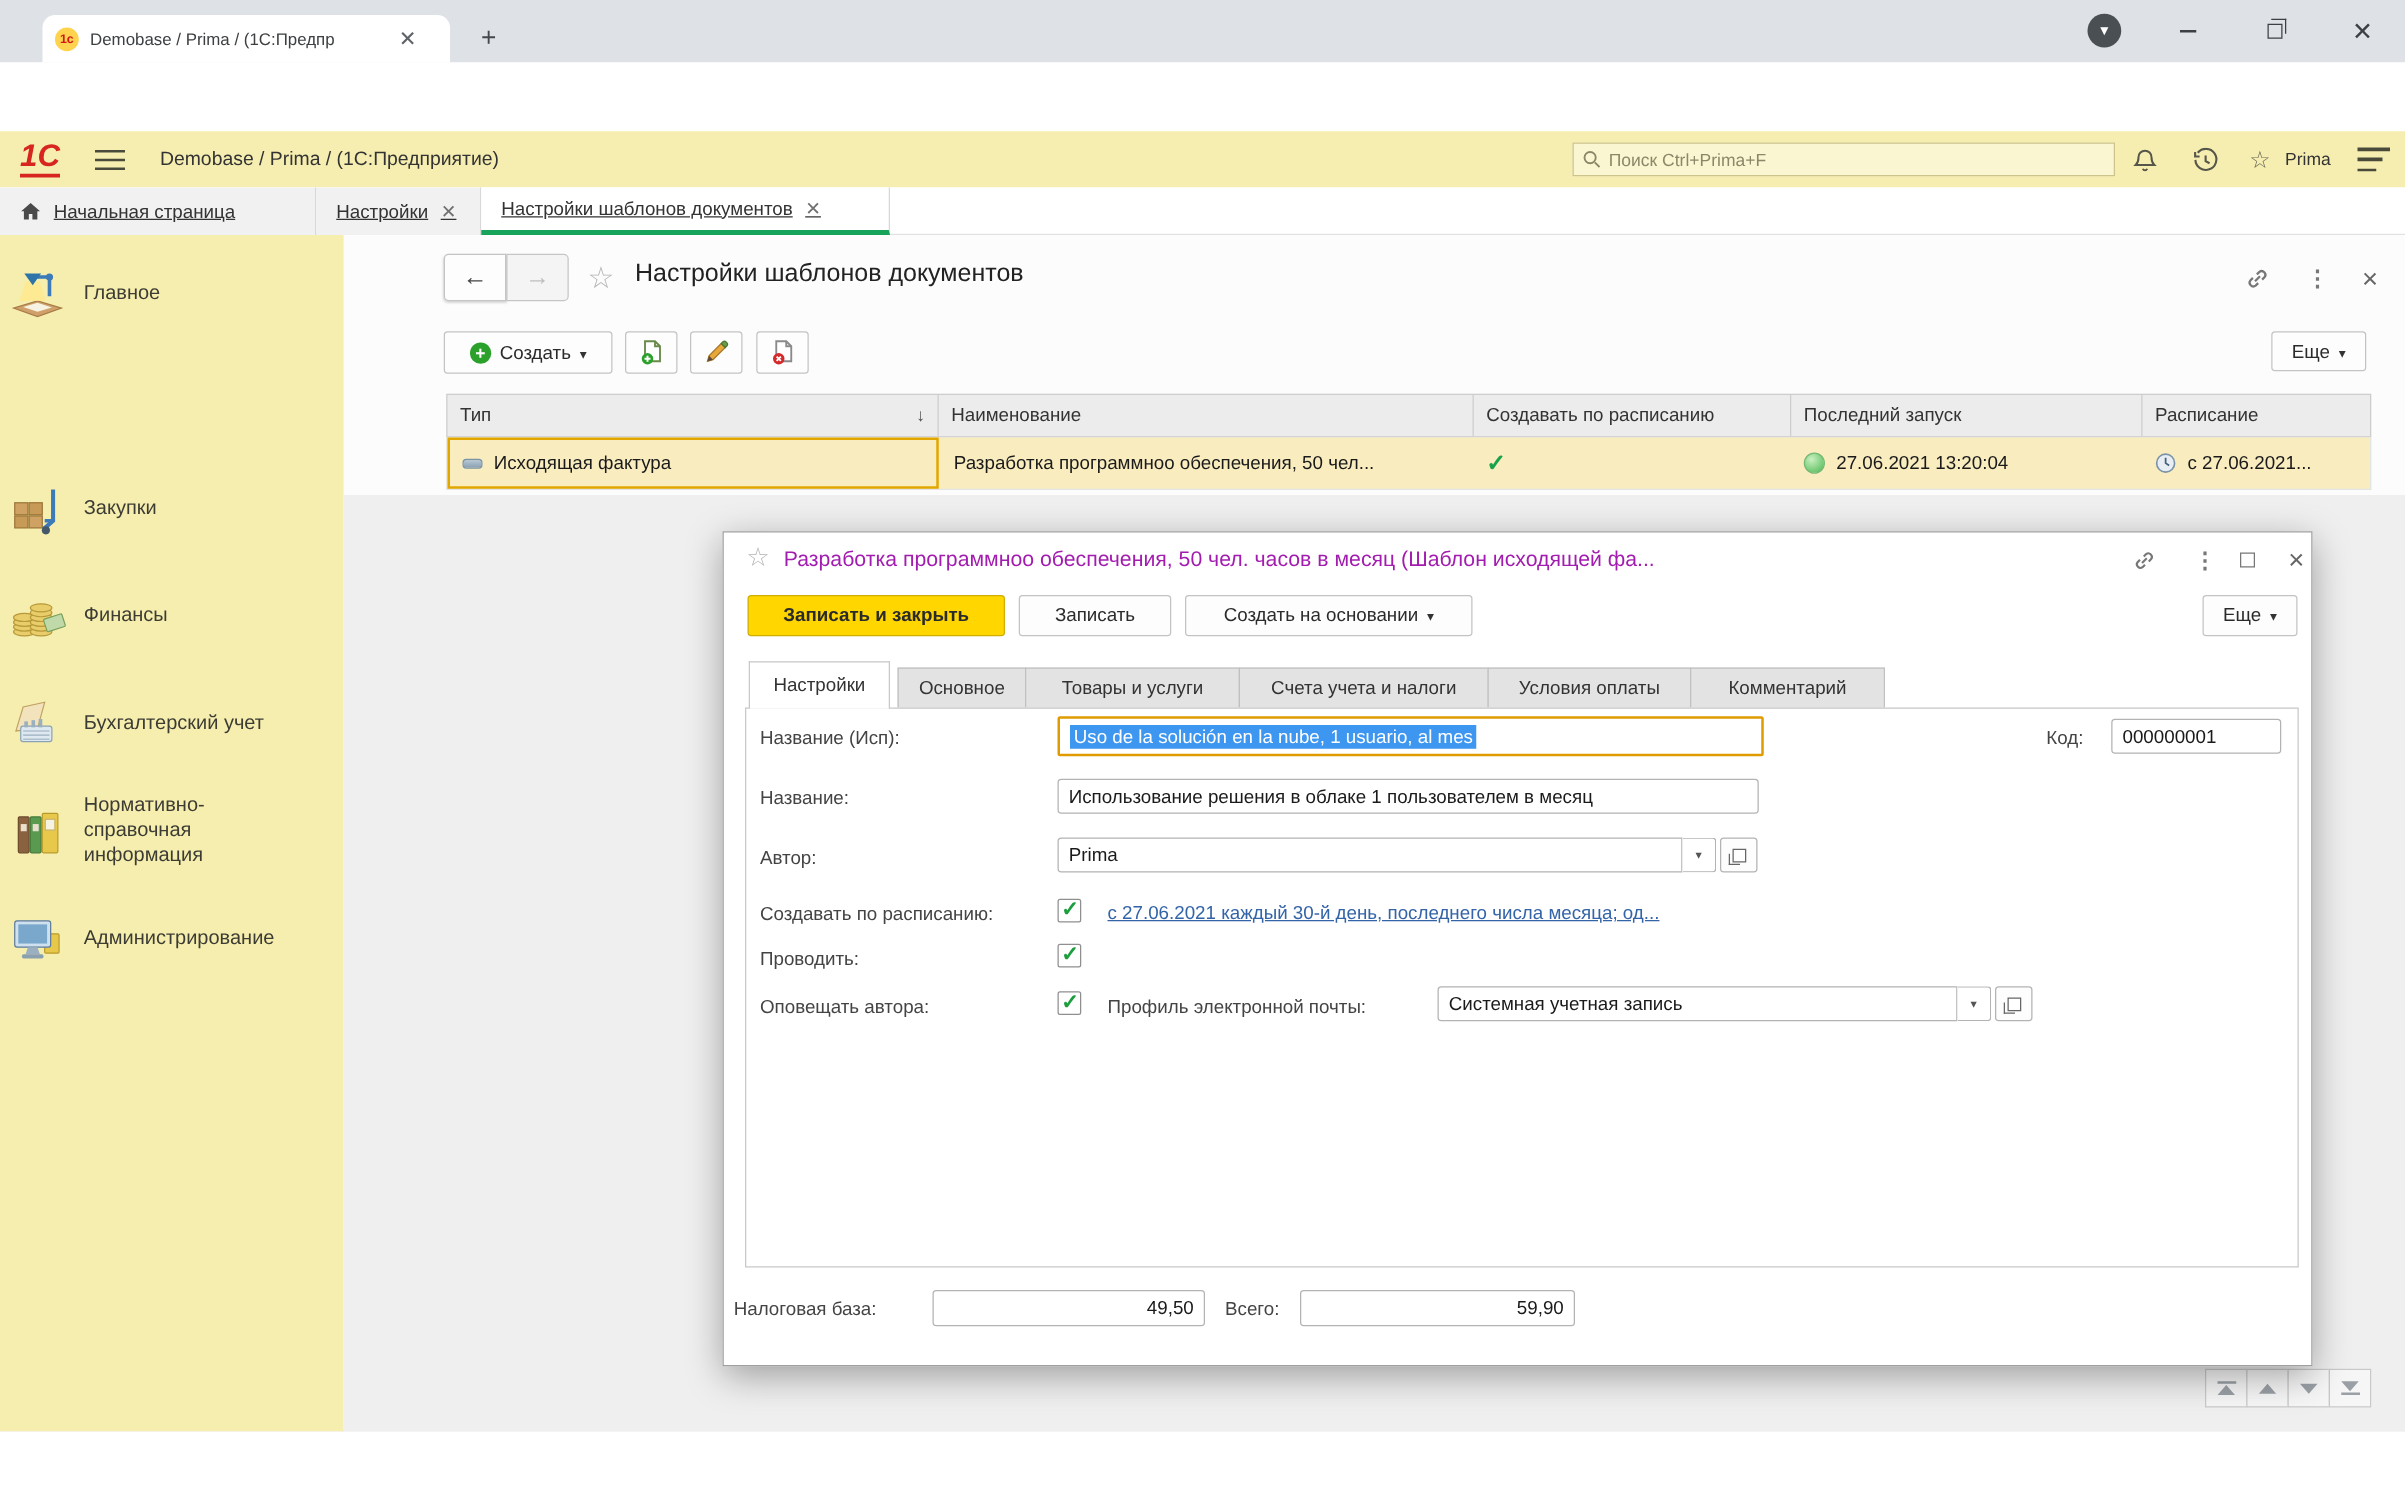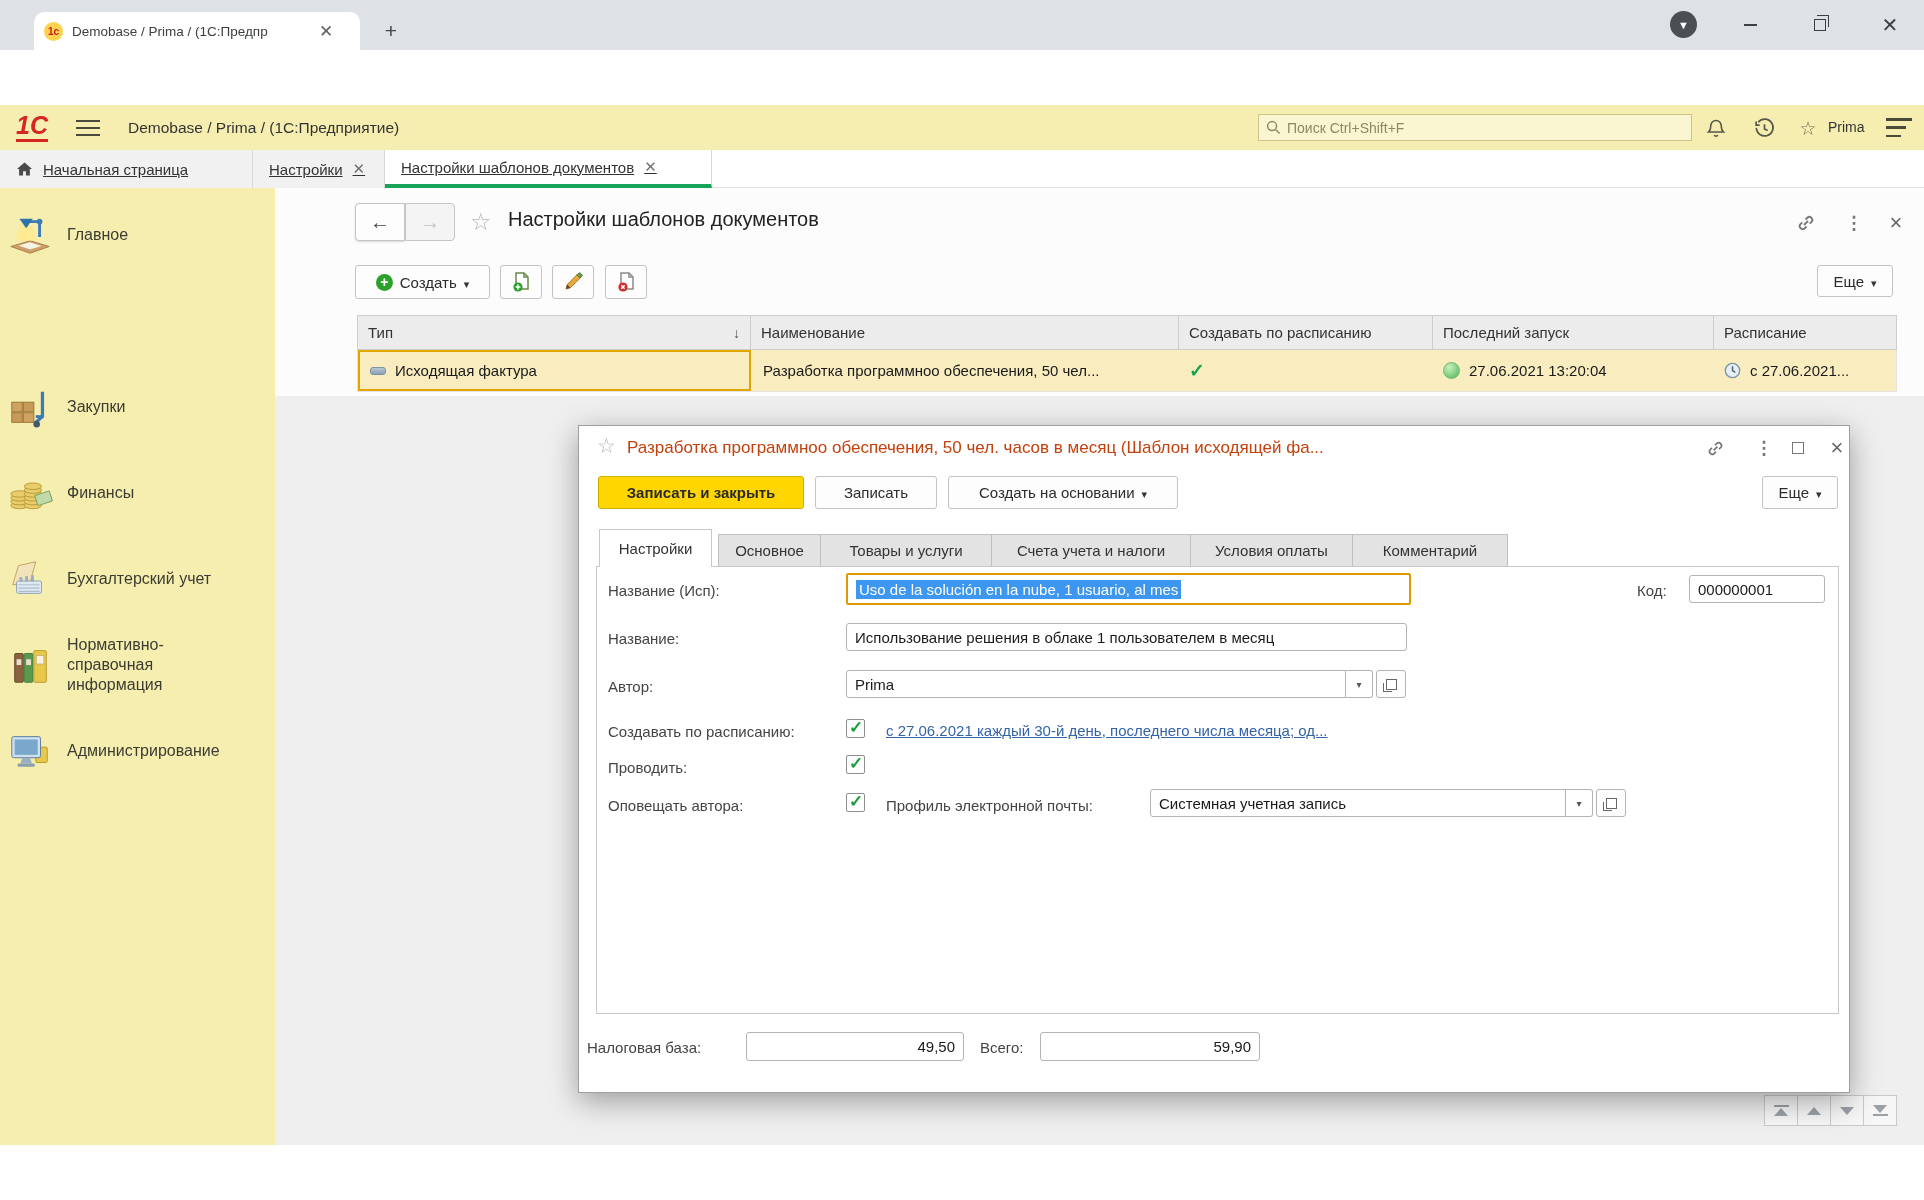--- a/index.html
+++ b/index.html
@@ -104,21 +104,21 @@
   .sbtn { width:34px; height:31px; background:#f6f6f6; border:1px solid #c9c9c9; margin-left:-1px;
           display:flex; flex-direction:column; align-items:center; justify-content:center; gap:1px; }
   .tri-up { width:0; height:0; border-left:7px solid transparent; border-right:7px solid transparent; border-bottom:8px solid #9aa0a6; }
   .tri-dn { width:0; height:0; border-left:7px solid transparent; border-right:7px solid transparent; border-top:8px solid #9aa0a6; }
   .bar { width:15px; height:2.5px; background:#9aa0a6; }
 
   
   .dialog { position:absolute; left:303px; top:237px; width:1272px; height:668px; background:#fff;
             border:1px solid #9f9f9f; box-shadow:0 8px 28px rgba(0,0,0,.35); }
   .dlg-star { position:absolute; left:18px; top:8px; font-size:21px; color:#b5b5b5; }
-  .dlg-title { position:absolute; left:48px; top:12px; width:1070px; font-size:17px; color:#c2410c; white-space:nowrap; overflow:hidden; }
+  .dlg-title { position:absolute; left:48px; top:12px; width:1070px; font-size:17px; color:#a21caf; white-space:nowrap; overflow:hidden; }
   .dlg-ic { position:absolute; top:11px; width:24px; height:22px; display:flex; align-items:center; justify-content:center; color:#777; }
   .maxi { width:12px; height:12px; border:1.6px solid #777; }
   .xmark::before { content:"×"; font-size:22px; color:#666; line-height:1; }
   .dlg-btnrow .btn { position:absolute; height:33px; }
   .dlg-tabs { position:absolute; left:0; top:103px; width:1272px; height:38px; }
   .dtab { position:absolute; bottom:0; height:33px; background:#e3e3e3; border:1px solid #c0c0c0;
           display:flex; align-items:center; justify-content:center; font-size:15px; color:#333; }
   .dtab.active { height:38px; background:#fff; border:1px solid #c8c8c8; border-bottom:none; z-index:3; }
   .dlg-content { position:absolute; left:17px; top:140px; width:1243px; height:448px; border:1px solid #c8c8c8; background:#fff; }
   .flabel { position:absolute; font-size:15px; color:#444; }
@@ -216,21 +216,21 @@
         <div></div>
         <div></div>
         <div></div>
       </div>
     <div class="apptitle">Demobase / Prima /  (1С:Предприятие)</div>
     <div class="searchbox">
       <svg width="15" height="15" viewBox="0 0 16 16">
           <circle cx="6.5" cy="6.5" r="4.8" fill="none" stroke="#8c8768" stroke-width="1.6"></circle>
           <path d="M10.5 10.5l4 4" stroke="#8c8768" stroke-width="1.6"></path>
         </svg>
-      <span>Поиск Ctrl+Shift+F</span>
+      <span>Поиск Ctrl+Prima+F</span>
     </div>
     <div class="hdr-ic" style="left:1702px;">
       <svg width="20" height="21" viewBox="0 0 20 20">
           <path d="M10 2a5.2 5.2 0 0 0-5.2 5.2c0 4.4-1.6 5.6-2.3 6.3h15c-.7-.7-2.3-1.9-2.3-6.3A5.2 5.2 0 0 0 10 2z" fill="none" stroke="#56564a" stroke-width="1.6"></path>
           <path d="M8.3 16.5a1.8 1.8 0 0 0 3.4 0" fill="none" stroke="#56564a" stroke-width="1.6"></path>
         </svg>
     </div>
     <div class="hdr-ic" style="left:1750px;">
       <svg width="21" height="21" viewBox="0 0 20 20">
           <path d="M4 4a8 8 0 1 1-1.8 5.4" fill="none" stroke="#56564a" stroke-width="1.6"></path>

